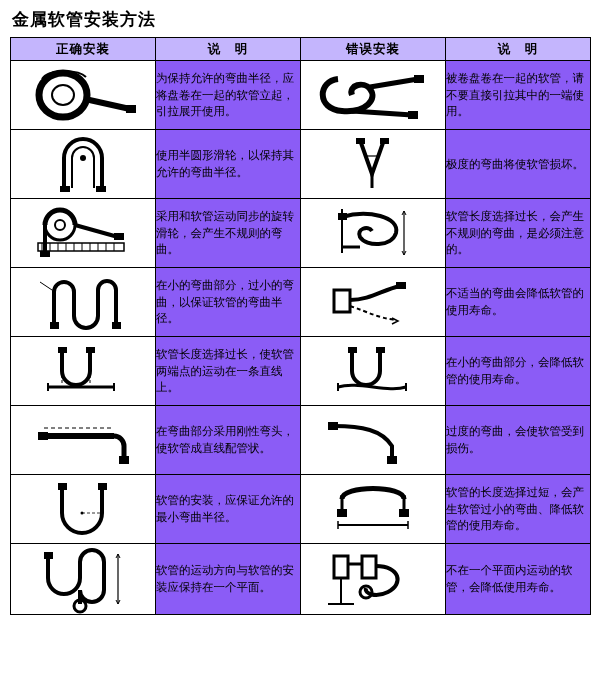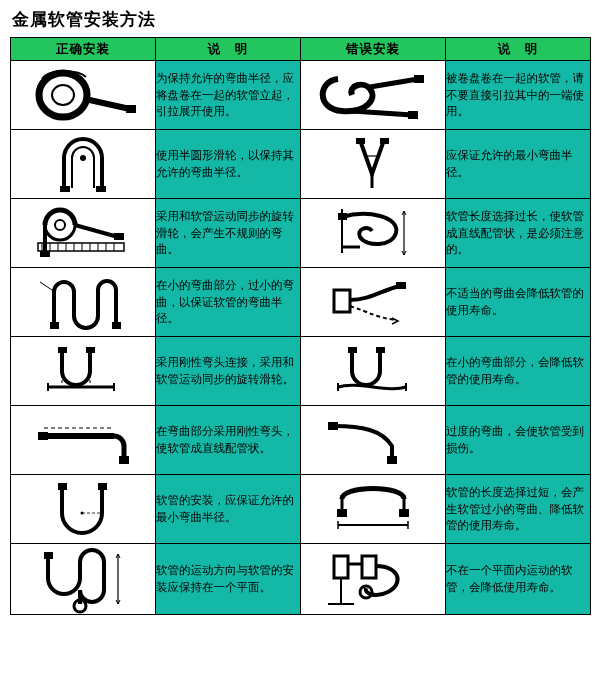--- a/index.html
+++ b/index.html
@@ -33,37 +33,37 @@
     width: 580px;
     table-layout: fixed;
     border: 1px solid #000;
   }
   table.matrix td, table.matrix th {
     border: 1px solid #000;
     padding: 0;
     vertical-align: middle;
   }
   thead th {
-    background: #22c55e;
+    background: #c4b5fd;
     font-size: 12.5px;
     font-weight: bold;
     height: 22px;
     text-align: center;
     letter-spacing: 1px;
   }
   col.c-img { width: 145px; }
   col.c-txt { width: 145px; }
 
   td.img-cell {
     background: #ffffff;
     text-align: center;
     height: 68px;
   }
   td.txt-cell {
-    background: #14b8a6;
+    background: #8b5cf6;
     font-size: 11.5px;
     line-height: 1.45;
     padding: 4px 7px;
     text-align: left;
   }
   .fig {
     display: block;
     margin: 0 auto;
   }
 </style>
@@ -127,21 +127,21 @@
         <td class="txt-cell">使用半圆形滑轮，以保持其允许的弯曲半径。</td>
         <td class="img-cell">
           <svg class="fig" width="130" height="60" viewBox="0 0 130 60">
             <path d="M52 6 L64 40 L76 6" stroke="#000" stroke-width="4" fill="none"></path>
             <path d="M64 40 L64 54" stroke="#000" stroke-width="3" fill="none"></path>
             <rect x="48" y="4" width="9" height="6" fill="#000"></rect>
             <rect x="72" y="4" width="9" height="6" fill="#000"></rect>
             <path d="M58 22 L70 22" stroke="#000" stroke-width="1.2"></path>
           </svg>
         </td>
-        <td class="txt-cell">应保证允许的最小弯曲半径。</td>
+        <td class="txt-cell">极度的弯曲将使软管损坏。</td>
       </tr>
 
       <tr>
         <td class="img-cell">
           <svg class="fig" width="130" height="60" viewBox="0 0 130 60">
             <circle cx="42" cy="22" r="15" fill="none" stroke="#000" stroke-width="3"></circle>
             <circle cx="42" cy="22" r="5" fill="none" stroke="#000" stroke-width="2"></circle>
             <path d="M27 22 A15 15 0 0 1 57 22" stroke="#000" stroke-width="5" fill="none"></path>
             <path d="M27 22 L27 50" stroke="#000" stroke-width="4" fill="none"></path>
             <path d="M57 22 L100 34" stroke="#000" stroke-width="4" fill="none"></path>
@@ -155,21 +155,21 @@
         <td class="img-cell">
           <svg class="fig" width="130" height="60" viewBox="0 0 130 60">
             <path d="M34 6 L34 50" stroke="#000" stroke-width="2"></path>
             <path d="M34 14 C60 6 92 14 88 30 C84 44 58 44 52 34 C48 26 60 22 64 28" stroke="#000" stroke-width="4" fill="none"></path>
             <rect x="30" y="10" width="9" height="7" fill="#000"></rect>
             <path d="M34 44 L52 44" stroke="#000" stroke-width="3"></path>
             <path d="M96 8 L96 52" stroke="#000" stroke-width="1.2"></path>
             <path d="M94 12 L96 8 L98 12 M94 48 L96 52 L98 48" stroke="#000" stroke-width="1" fill="none"></path>
           </svg>
         </td>
-        <td class="txt-cell">软管长度选择过长，使软管成直线配管状，是必须注意的。</td>
+        <td class="txt-cell">软管长度选择过长，会产生不规则的弯曲，是必须注意的。</td>
       </tr>
 
       <tr>
         <td class="img-cell">
           <svg class="fig" width="130" height="60" viewBox="0 0 130 60">
             <path d="M36 54 L36 20 A10 10 0 0 1 56 20 L56 44" stroke="#000" stroke-width="4" fill="none"></path>
             <path d="M56 44 A12 12 0 0 0 80 44 L80 18" stroke="#000" stroke-width="4" fill="none"></path>
             <path d="M80 18 A9 9 0 0 1 98 18 L98 54" stroke="#000" stroke-width="4" fill="none"></path>
             <rect x="32" y="50" width="9" height="7" fill="#000"></rect>
             <rect x="94" y="50" width="9" height="7" fill="#000"></rect>
@@ -194,21 +194,21 @@
         <td class="img-cell">
           <svg class="fig" width="130" height="60" viewBox="0 0 130 60">
             <path d="M44 8 L44 30 A14 14 0 0 0 72 30 L72 8" stroke="#000" stroke-width="4" fill="none"></path>
             <rect x="40" y="6" width="9" height="6" fill="#000"></rect>
             <rect x="68" y="6" width="9" height="6" fill="#000"></rect>
             <path d="M30 46 L96 46" stroke="#000" stroke-width="3"></path>
             <path d="M30 42 L30 50 M96 42 L96 50" stroke="#000" stroke-width="2"></path>
             <path d="M44 34 L44 44 M72 34 L72 44" stroke="#000" stroke-width="1" stroke-dasharray="3 2"></path>
           </svg>
         </td>
-        <td class="txt-cell">采用刚性弯头连接，采用和软管运动同步的旋转滑轮。</td>
+        <td class="txt-cell">软管长度选择过长，使软管两端点的运动在一条直线上。</td>
         <td class="img-cell">
           <svg class="fig" width="130" height="60" viewBox="0 0 130 60">
             <path d="M44 8 L44 30 A14 14 0 0 0 72 30 L72 8" stroke="#000" stroke-width="4" fill="none"></path>
             <rect x="40" y="6" width="9" height="6" fill="#000"></rect>
             <rect x="68" y="6" width="9" height="6" fill="#000"></rect>
             <path d="M30 46 C50 40 80 52 98 46" stroke="#000" stroke-width="3" fill="none"></path>
             <path d="M30 42 L30 50 M98 42 L98 50" stroke="#000" stroke-width="2"></path>
           </svg>
         </td>
         <td class="txt-cell">在小的弯曲部分，会降低软管的使用寿命。</td>

